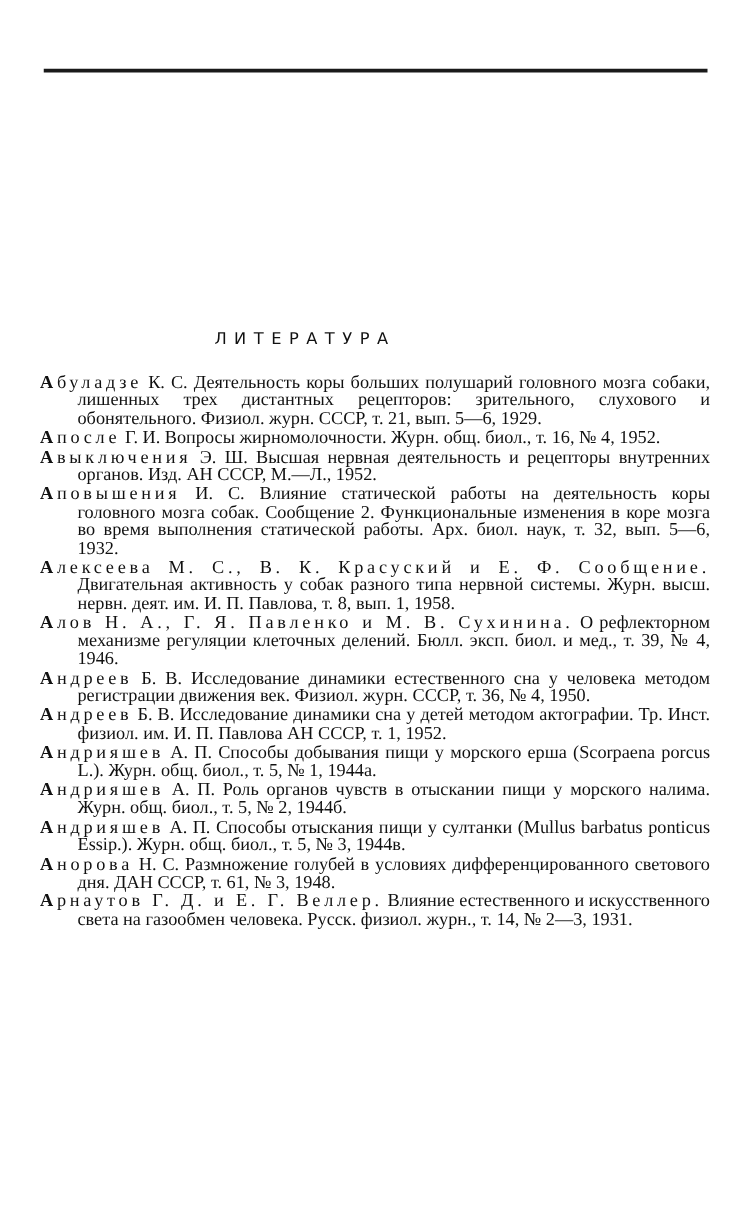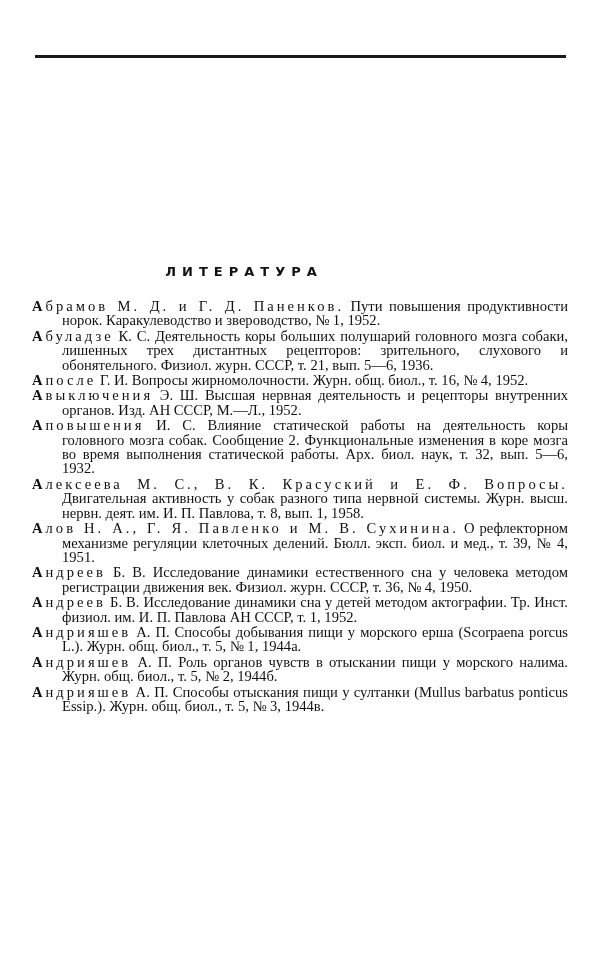--- a/index.html
+++ b/index.html
@@ -1,39 +1,40 @@
 <!DOCTYPE html>
 <html><head>
 <meta charset="utf-8">
 <style>
   html, body { margin: 0; padding: 0; background: #ffffff; }
   body { width: 600px; height: 967px; position: relative; overflow: hidden;
          font-family: "Liberation Serif", "DejaVu Serif", serif; color: #111; }
   .rule { position: absolute; left: 35px; top: 55px; width: 531px; height: 3px; background: #1a1a1a; }
   .title { position: absolute; left: 0; top: 264px; width: 488px; text-align: center;
-           font-family: "DejaVu Sans", sans-serif; font-weight: bold; font-size: 13px;
+           font-family: "DejaVu Sans", sans-serif; font-weight: normal; font-size: 13px;
            letter-spacing: 6px; color: #111; }
   .refs { position: absolute; left: 32px; top: 299px; width: 536px; }
   .ref { font-size: 14.6px; line-height: 14.4px; padding-left: 30px; text-indent: -30px;
          text-align: justify; margin: 0 0 1px 0; }
   .author { letter-spacing: 3px; }
   .author b { letter-spacing: 3px; font-weight: bold; }
 </style>
 </head>
 <body>
 
 <div class="rule"></div>
 <div class="title">ЛИТЕРАТУРА</div>
 
 <div class="refs" id="refs">
-    <p class="ref"><span class="author"><b>А</b><span>брамов М. Д. и Г. Д. Паненков.</span></span><span> Пути повышения продуктивности норок. Каракулеводство и звероводство, № 1, 1952.</span></p>
-    <p class="ref"><span class="author"><b>А</b><span>буладзе</span></span><span> К. С. Деятельность коры больших полушарий головного мозга собаки, лишенных трех дистантных рецепторов: зрительного, слухового и обонятельного. Физиол. журн. СССР, т. 21, вып. 5—6, 1936.</span></p>
+    <p class="ref"><span class="author"><b>А</b><span>буладзе</span></span><span> К. С. Деятельность коры больших полушарий головного мозга собаки, лишенных трех дистантных рецепторов: зрительного, слухового и обонятельного. Физиол. журн. СССР, т. 21, вып. 5—6, 1929.</span></p>
     <p class="ref"><span class="author"><b>А</b><span>после</span></span><span> Г. И. Вопросы жирномолочности. Журн. общ. биол., т. 16, № 4, 1952.</span></p>
     <p class="ref"><span class="author"><b>А</b><span>выключения</span></span><span> Э. Ш. Высшая нервная деятельность и рецепторы внутренних органов. Изд. АН СССР, М.—Л., 1952.</span></p>
     <p class="ref"><span class="author"><b>А</b><span>повышения</span></span><span> И. С. Влияние статической работы на деятельность коры головного мозга собак. Сообщение 2. Функциональные изменения в коре мозга во время выполнения статической работы. Арх. биол. наук, т. 32, вып. 5—6, 1932.</span></p>
-    <p class="ref"><span class="author"><b>А</b><span>лексеева М. С., В. К. Красуский и Е. Ф. Вопросы.</span></span><span> Двигательная активность у собак разного типа нервной системы. Журн. высш. нервн. деят. им. И. П. Павлова, т. 8, вып. 1, 1958.</span></p>
-    <p class="ref"><span class="author"><b>А</b><span>лов Н. А., Г. Я. Павленко и М. В. Сухинина.</span></span><span> О рефлекторном механизме регуляции клеточных делений. Бюлл. эксп. биол. и мед., т. 39, № 4, 1951.</span></p>
+    <p class="ref"><span class="author"><b>А</b><span>лексеева М. С., В. К. Красуский и Е. Ф. Сообщение.</span></span><span> Двигательная активность у собак разного типа нервной системы. Журн. высш. нервн. деят. им. И. П. Павлова, т. 8, вып. 1, 1958.</span></p>
+    <p class="ref"><span class="author"><b>А</b><span>лов Н. А., Г. Я. Павленко и М. В. Сухинина.</span></span><span> О рефлекторном механизме регуляции клеточных делений. Бюлл. эксп. биол. и мед., т. 39, № 4, 1946.</span></p>
     <p class="ref"><span class="author"><b>А</b><span>ндреев</span></span><span> Б. В. Исследование динамики естественного сна у человека методом регистрации движения век. Физиол. журн. СССР, т. 36, № 4, 1950.</span></p>
     <p class="ref"><span class="author"><b>А</b><span>ндреев</span></span><span> Б. В. Исследование динамики сна у детей методом актографии. Тр. Инст. физиол. им. И. П. Павлова АН СССР, т. 1, 1952.</span></p>
     <p class="ref"><span class="author"><b>А</b><span>ндрияшев</span></span><span> А. П. Способы добывания пищи у морского ерша (Scorpaena porcus L.). Журн. общ. биол., т. 5, № 1, 1944а.</span></p>
     <p class="ref"><span class="author"><b>А</b><span>ндрияшев</span></span><span> А. П. Роль органов чувств в отыскании пищи у морского налима. Журн. общ. биол., т. 5, № 2, 1944б.</span></p>
     <p class="ref"><span class="author"><b>А</b><span>ндрияшев</span></span><span> А. П. Способы отыскания пищи у султанки (Mullus barbatus ponticus Essip.). Журн. общ. биол., т. 5, № 3, 1944в.</span></p>
+    <p class="ref"><span class="author"><b>А</b><span>норова</span></span><span> Н. С. Размножение голубей в условиях дифференцированного светового дня. ДАН СССР, т. 61, № 3, 1948.</span></p>
+    <p class="ref"><span class="author"><b>А</b><span>рнаутов Г. Д. и Е. Г. Веллер.</span></span><span> Влияние естественного и искусственного света на газообмен человека. Русск. физиол. журн., т. 14, № 2—3, 1931.</span></p>
   </div>
 
 </body></html>

